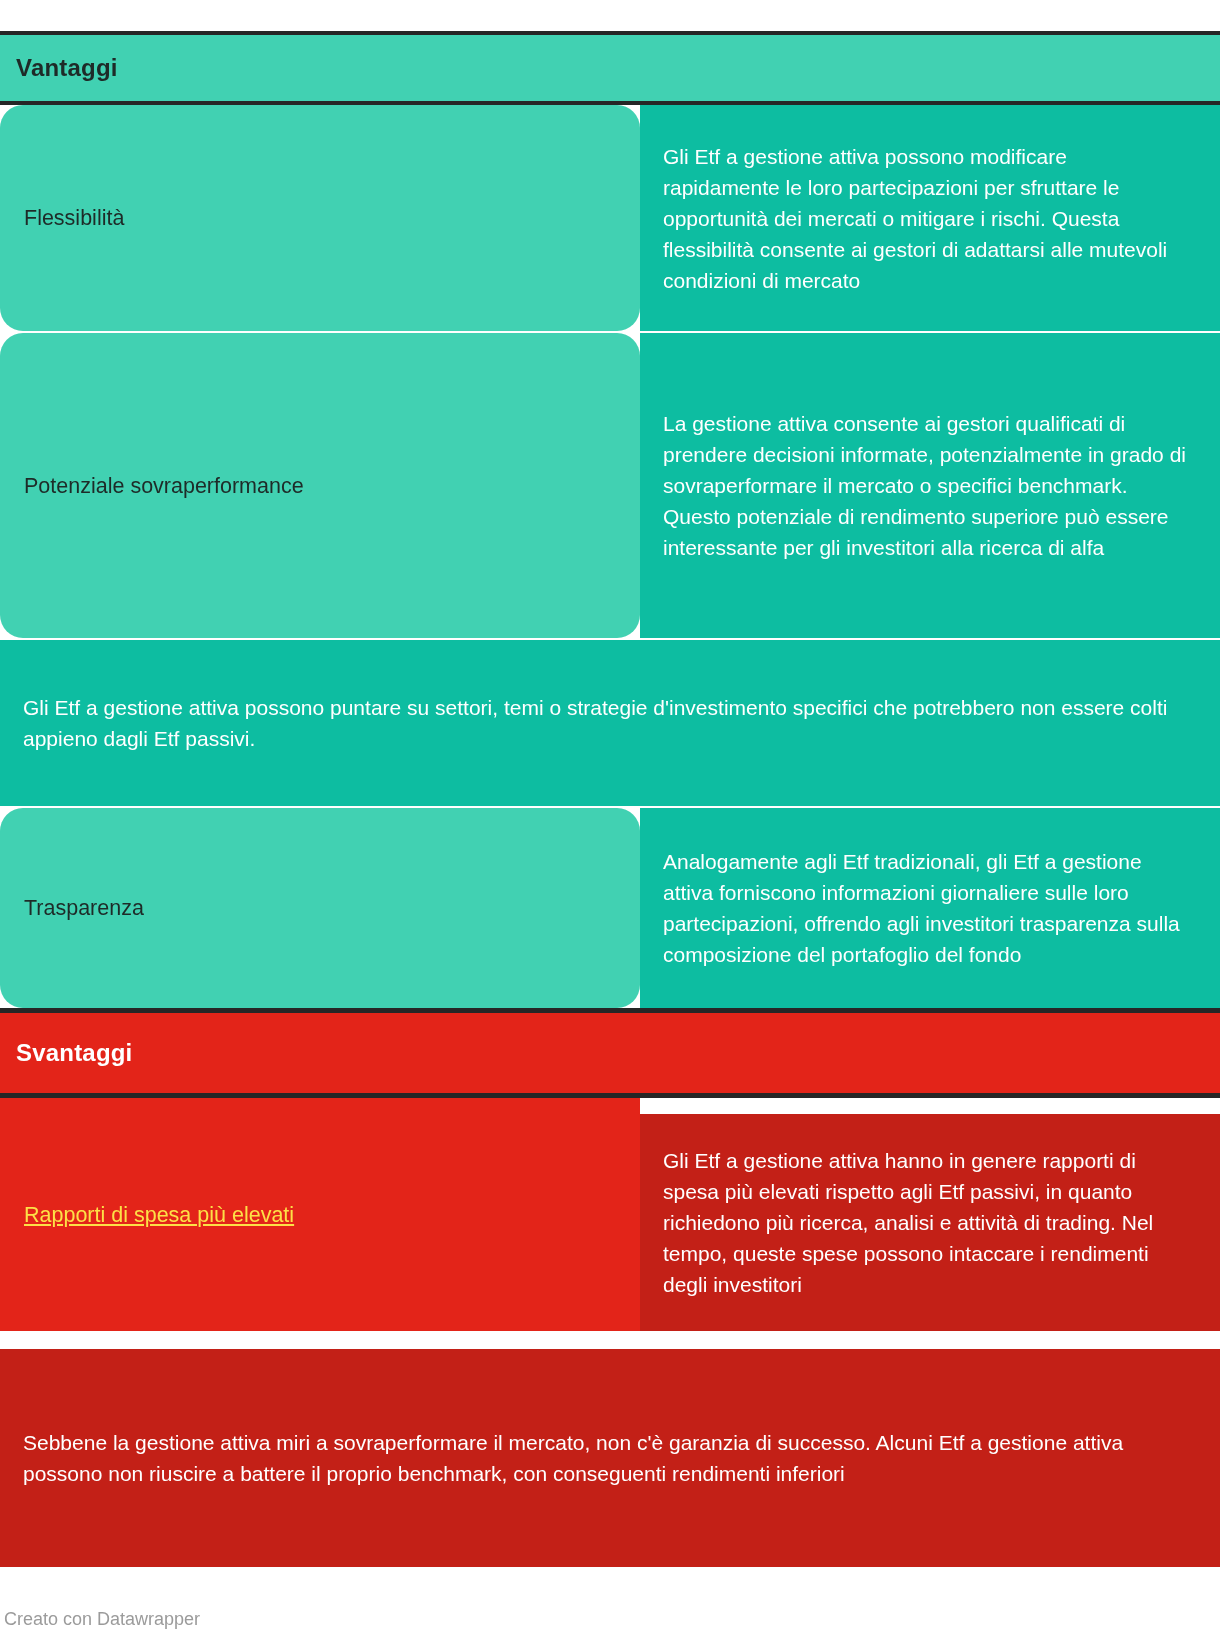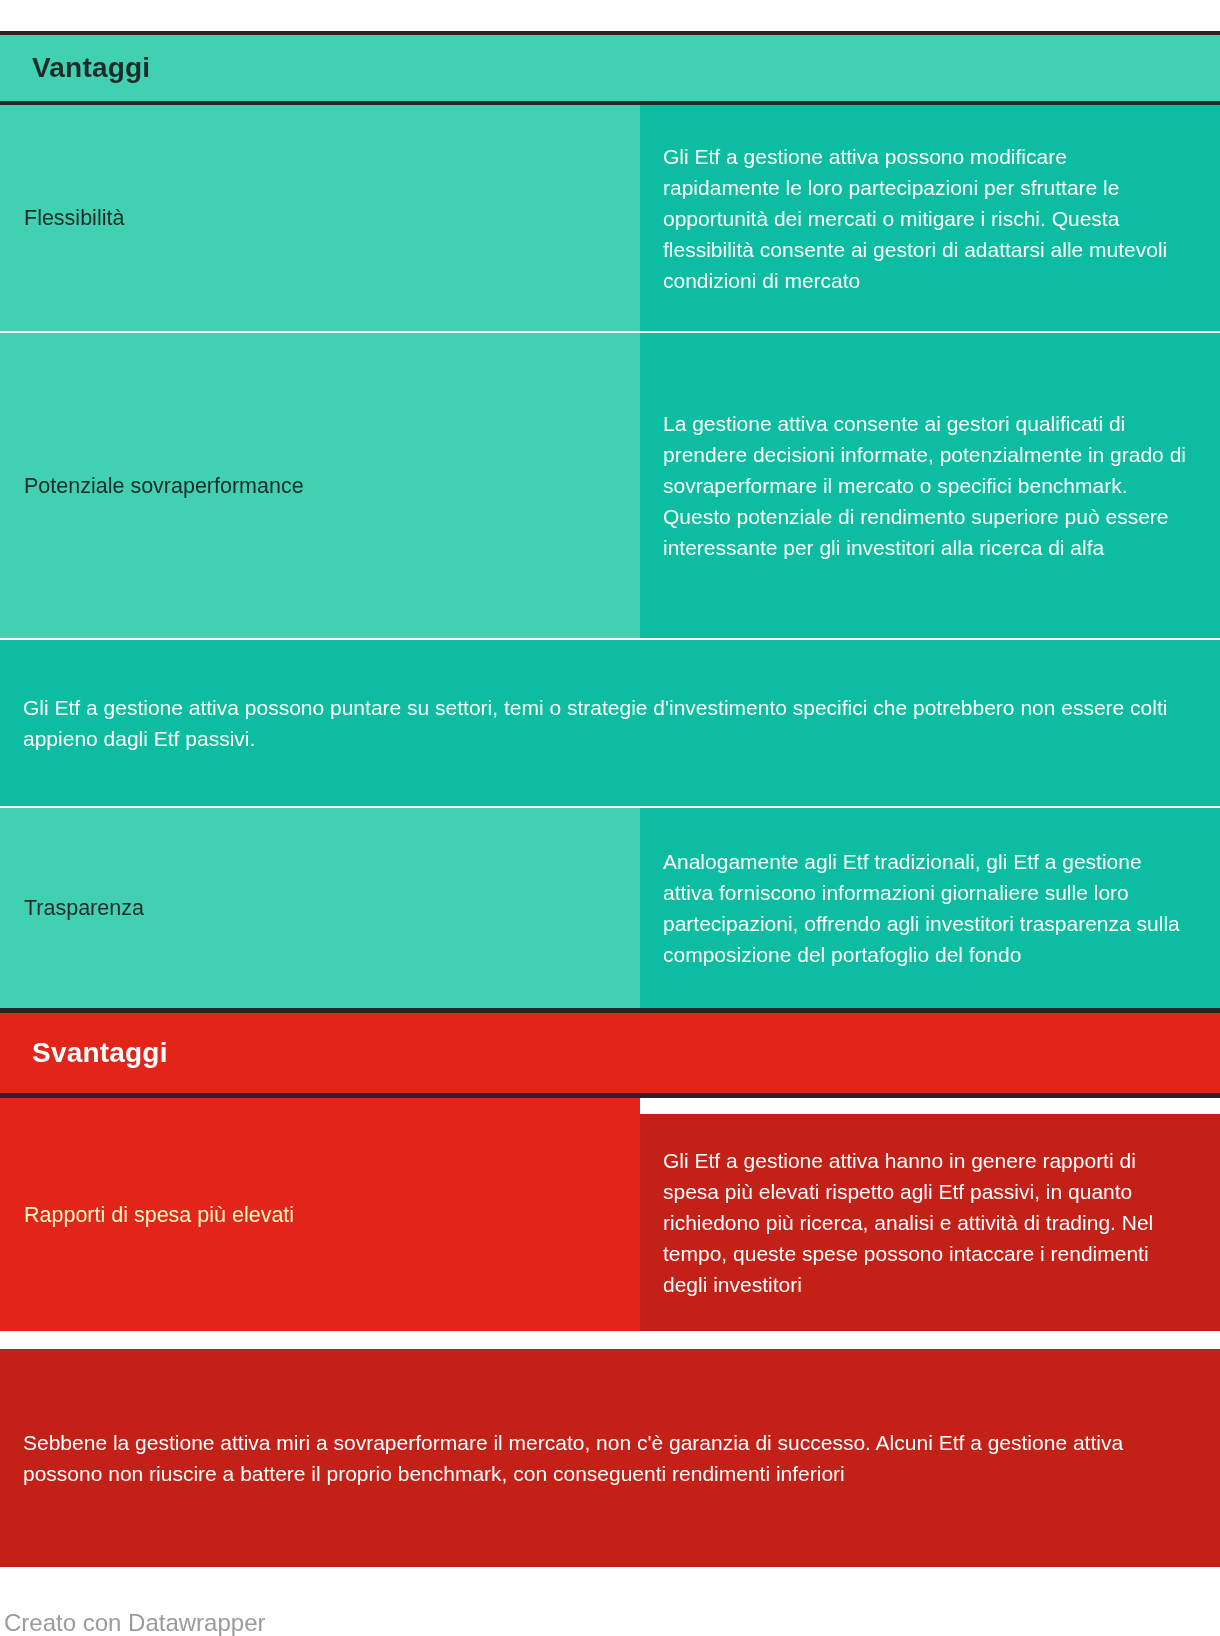--- a/index.html
+++ b/index.html
@@ -15,22 +15,22 @@
     overflow: hidden;
   }
   .topspace { height: 31px; background: #ffffff; }
   .bar { background: var(--divider-dark, #262626); }
   .bar.h4 { height: 4px; }
   .bar.h5 { height: 5px; }
 
   .section-header {
     display: flex;
     align-items: center;
-    padding-left: 32px;
-    font-size: 28px;
+    padding-left: 16px;
+    font-size: 24px;
     font-weight: 700;
     letter-spacing: 0.2px;
   }
   .section-header.adv {
     height: 66px;
     background: var(--advantages-light, #41d1b2);
     color: var(--advantages-header-text, #1e2b28);
   }
   .section-header.dis {
     height: 80px;
@@ -53,38 +53,38 @@
   }
   .cell-desc {
     flex: 1 1 auto;
     display: flex;
     align-items: center;
     padding: 18px 31px 18px 23px;
     font-size: 21px;
     line-height: 31px;
     color: var(--body-text, #ffffff);
   }
-  .row.adv .cell-label { background: var(--advantages-light, #41d1b2); color: var(--advantages-header-text, #1e2b28); }
+  .row.adv .cell-label { background: var(--advantages-light, #41d1b2); color: var(--advantages-header-text, #1e2b28); border-radius: 23px; }
   .row.adv .cell-desc  { background: var(--advantages-dark, #0dbda1); }
-  .row.dis .cell-label { background: var(--disadvantages-light, #e32419); color: #fef9c3; }
+  .row.dis .cell-label { background: var(--disadvantages-light, #e32419); color: #fde047; text-decoration: underline; }
   .row.dis .cell-desc  { background: var(--disadvantages-dark, #c32017); margin-top: 16px; }
 
   .r1 { height: 226px; }
   .r2 { height: 307px; }
   .r3 { height: 168px; }
   .r4 { height: 202px; }
   .r5 { height: 233px; }
   .r6 { height: 236px; }
 
   .footer {
     margin-top: 42px;
     padding-left: 4px;
   }
   .footer a {
-    font-size: 24px;
+    font-size: 18px;
     color: var(--footer-text, #9b9b9b);
     text-decoration: none;
     margin-top: 48px;
   }
 </style>
 </head>
 <body>
 
 <div id="canvas">
 

